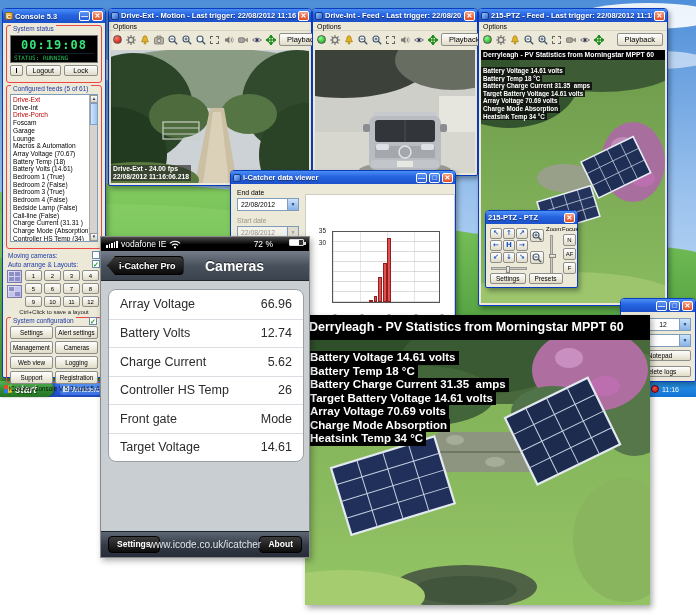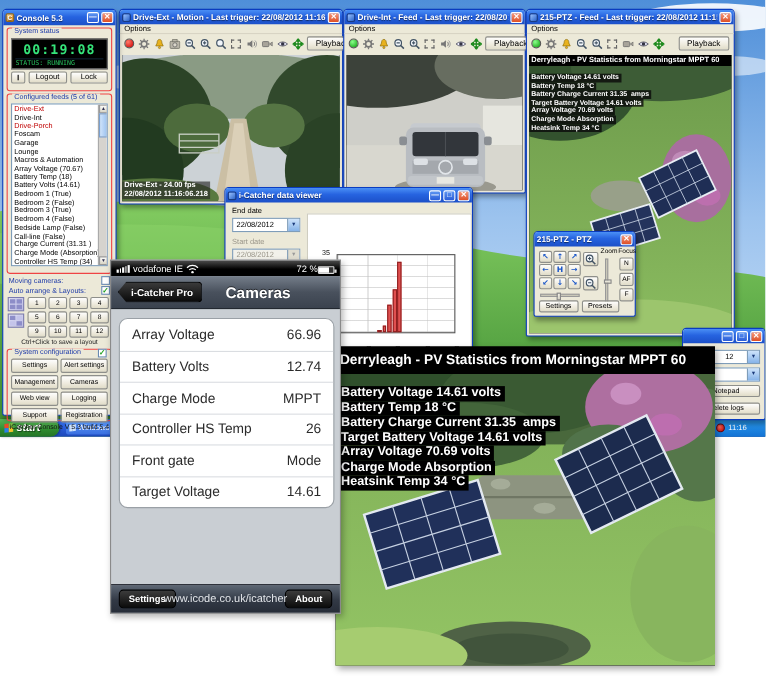--- a/index.html
+++ b/index.html
@@ -90,21 +90,21 @@
   #ptz-feed{left:478px;top:8px;width:190px;height:298px;z-index:3;}
   #ptz-feed .vid{left:2px;top:41px;width:184px;height:253px;}
   .vovl{position:absolute;left:0;display:flex;flex-direction:column;align-items:flex-start;}
   .vovl span{background:rgba(10,10,10,.8);color:#fff;font:bold 6.3px/7.6px "Liberation Sans",sans-serif;padding:0 2px;white-space:pre;}
   .banner-sm{position:absolute;left:0;top:0;width:100%;background:#000;color:#fff;
              font:bold 6.8px/10px "Liberation Sans",sans-serif;white-space:nowrap;padding:0 2px;}
   .fpsovl{position:absolute;left:0;bottom:2px;}
   .fpsovl span{background:rgba(40,40,40,.65);color:#fff;font:bold 6.8px/8px "Liberation Sans",sans-serif;padding:0 2px;white-space:nowrap;display:block;}
 
   
-  #data-viewer{left:204px;top:170px;width:226px;height:152px;z-index:5;}
+  #data-viewer{left:230px;top:170px;width:226px;height:152px;z-index:5;}
   .dvbody{position:absolute;left:2px;top:15px;right:2px;bottom:2px;}
   .dvlabel{position:absolute;font:6.8px "Liberation Sans",sans-serif;color:#000;}
   .dvlabel.dis{color:#9a968a;}
   .combo{position:absolute;height:13px;background:#fff;border:1px solid #7f9db9;display:flex;align-items:center;
          font:6.8px "Liberation Sans",sans-serif;padding-left:3px;}
   .combo .arr{margin-left:auto;width:11px;height:100%;background:linear-gradient(180deg,#cde3fb,#86b3e8);border-left:1px solid #7f9db9;
               font:5px/11px "Liberation Sans",sans-serif;text-align:center;color:#1a3a7a;}
   .combo.dis{background:#f2f1ea;color:#9a968a;}
   .combo.dis .arr{background:#e0ddd0;color:#999;}
   .chartpanel{position:absolute;left:72px;top:8px;width:150px;height:132px;background:#fff;border:1px solid #cfcdc0;}
@@ -146,21 +146,21 @@
   .pvovl span{background:#000;color:#fff;font:bold 11.5px/13.5px "Liberation Sans",sans-serif;padding:0 3px;white-space:pre;}
 
   
   #iphone{position:absolute;left:100px;top:236px;width:210px;height:322px;z-index:9;border:1px solid #8a8a8a;
           background:#c9ced3;box-shadow:2px 3px 6px rgba(0,0,0,.3);}
   .istatus{height:14px;background:linear-gradient(180deg,#4a4a4a,#000 55%);display:flex;align-items:center;color:#fff;
            font:bold 8.5px "Liberation Sans",sans-serif;padding:0 5px;position:relative;}
   .sigbars{display:flex;align-items:flex-end;gap:1px;margin-right:3px;}
   .sigbars i{width:1.6px;background:#fff;display:block;}
   .itime{position:absolute;left:0;right:0;text-align:center;font-weight:bold;}
-  .ibatt{display:flex;align-items:flex-end;gap:0;margin-left:auto;font-weight:normal;}
+  .ibatt{display:flex;align-items:flex-start;gap:16px;margin-left:auto;font-weight:normal;}
   .battshape{width:15px;height:7px;border:1px solid #ddd;border-radius:1px;position:relative;background:linear-gradient(90deg,#fff 72%,#333 72%);}
   .battshape:after{content:"";position:absolute;right:-3px;top:1.5px;width:2px;height:3px;background:#ddd;}
   .inav{height:30px;background:linear-gradient(180deg,#757e8a,#49515d 50%,#3a424e);border-bottom:1px solid #222830;
         display:flex;align-items:center;position:relative;}
   .backbtn{position:absolute;left:6px;height:19px;display:flex;align-items:center;padding:0 7px 0 11px;
            background:linear-gradient(180deg,#3a3a3a,#0a0a0a);border:1px solid #000;border-radius:4px;
            clip-path:polygon(8px 0,100% 0,100% 100%,8px 100%,0 50%);
            color:#fff;font:bold 9px "Liberation Sans",sans-serif;text-shadow:0 -1px 0 #000;}
   .inavtitle{position:absolute;left:104px;color:#fff;font:bold 14px "Liberation Sans",sans-serif;text-shadow:0 -1px 0 rgba(0,0,0,.6);}
   .itable{position:absolute;left:7px;top:52px;width:196px;background:#fff;border:1px solid #9aa0a6;border-radius:8px;overflow:hidden;}
@@ -880,22 +880,22 @@
 
     <div class="irow">
         <span class="lbl">Array Voltage</span>
         <span class="val">66.96</span>
       </div>
         <div class="irow">
         <span class="lbl">Battery Volts</span>
         <span class="val">12.74</span>
       </div>
         <div class="irow">
-        <span class="lbl">Charge Mode</span>
-        <span class="val">MPPT</span>
+        <span class="lbl">Charge Current</span>
+        <span class="val">5.62</span>
       </div>
         <div class="irow">
         <span class="lbl">Controller HS Temp</span>
         <span class="val">26</span>
       </div>
         <div class="irow">
         <span class="lbl">Front gate</span>
         <span class="val">Mode</span>
       </div>
         <div class="irow">

